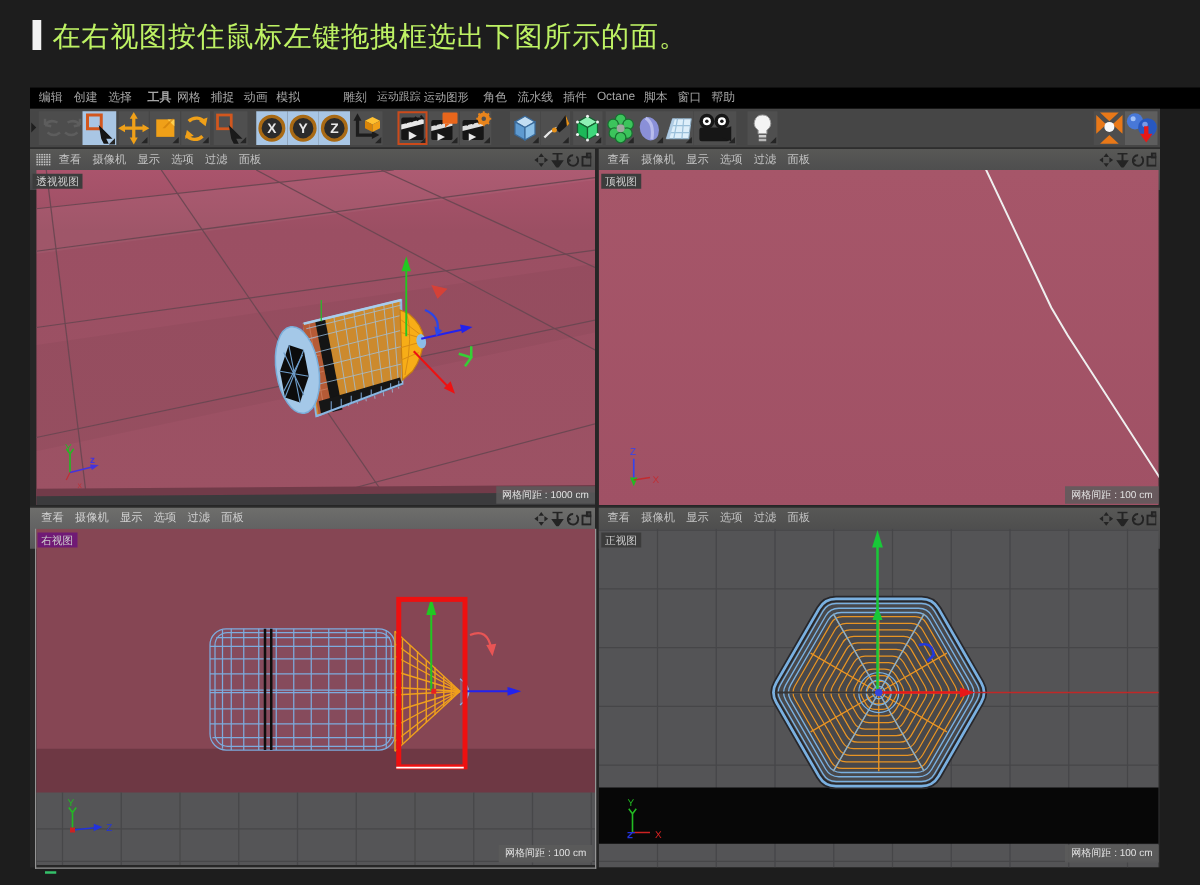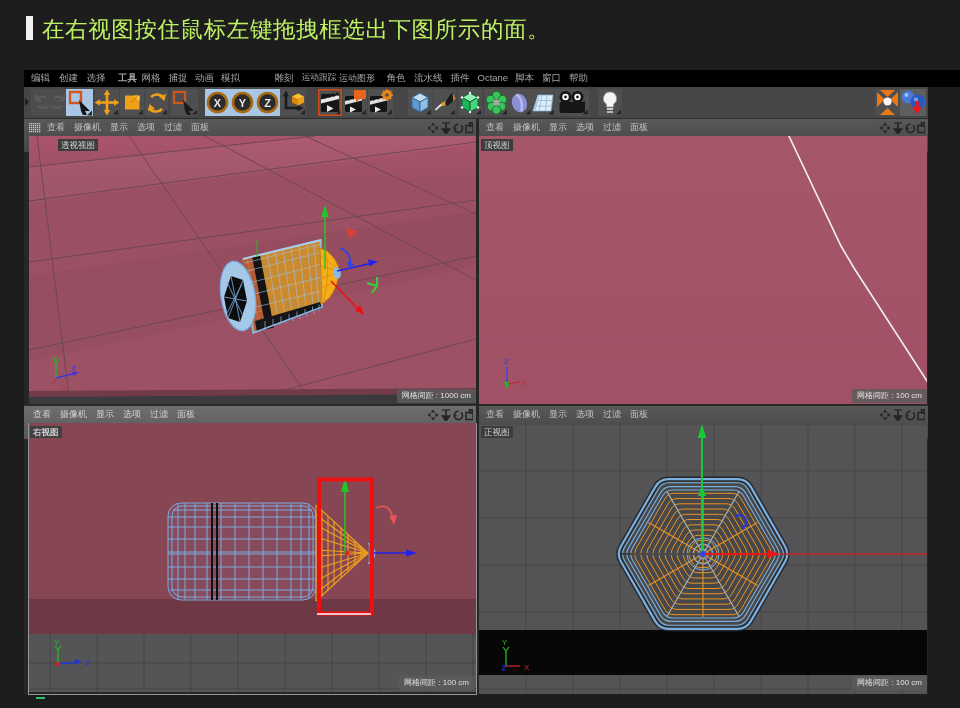--- a/index.html
+++ b/index.html
@@ -653,23 +653,23 @@
       <line x1="27" y1="243" x2="27" y2="228" stroke="#22bb22" stroke-width="1.3"></line>
       <path d="M27,228 l-3,-4 M27,228 l3,-4" stroke="#22bb22" stroke-width="1.2" fill="none"></path>
       <text x="23" y="222" fill="#22bb22">Y</text>
       <line x1="27" y1="243" x2="41" y2="243" stroke="#cc2222" stroke-width="1.3"></line>
       <text x="45" y="247" fill="#dd2222">X</text>
       <path d="M27,243 l-4,4 M23,243 h6 M23,247 h4" stroke="#2233dd" stroke-width="1"></path>
     </g>
   </svg>
   </div>
 
-  <div class="vplabel" style="left:26px;top:139px;margin-left:32px;">透视视图</div>
+  <div class="vplabel" style="left:26px;top:139px;">透视视图</div>
   <div class="vplabel" style="left:481px;top:139px;">顶视图</div>
-  <div class="vplabel" style="left:30px;top:426px;background:#404040;font-weight:bold;">右视图</div>
+  <div class="vplabel" style="left:30px;top:426px;background:#701a75;">右视图</div>
   <div class="vplabel" style="left:481px;top:426px;">正视图</div>
   <div class="gridlabel" style="right:484px;top:389px;">网格间距 : 1000 cm</div>
   <div class="gridlabel" style="right:33px;top:389px;">网格间距 : 100 cm</div>
   <div class="gridlabel" style="right:486px;top:676px;">网格间距 : 100 cm</div>
   <div class="gridlabel" style="right:33px;top:676px;">网格间距 : 100 cm</div>
 
   <div class="abs" style="left:36px;top:697px;width:9px;height:2px;background:#35c06a;"></div>
 </div>
 
 </body></html>

